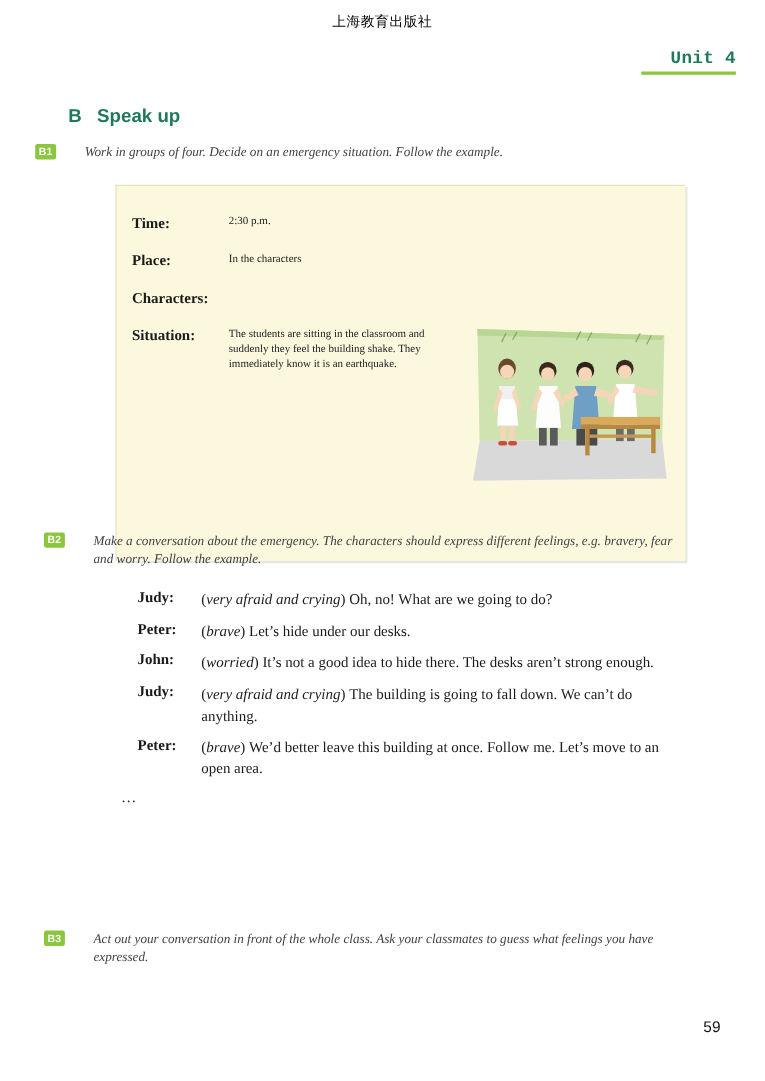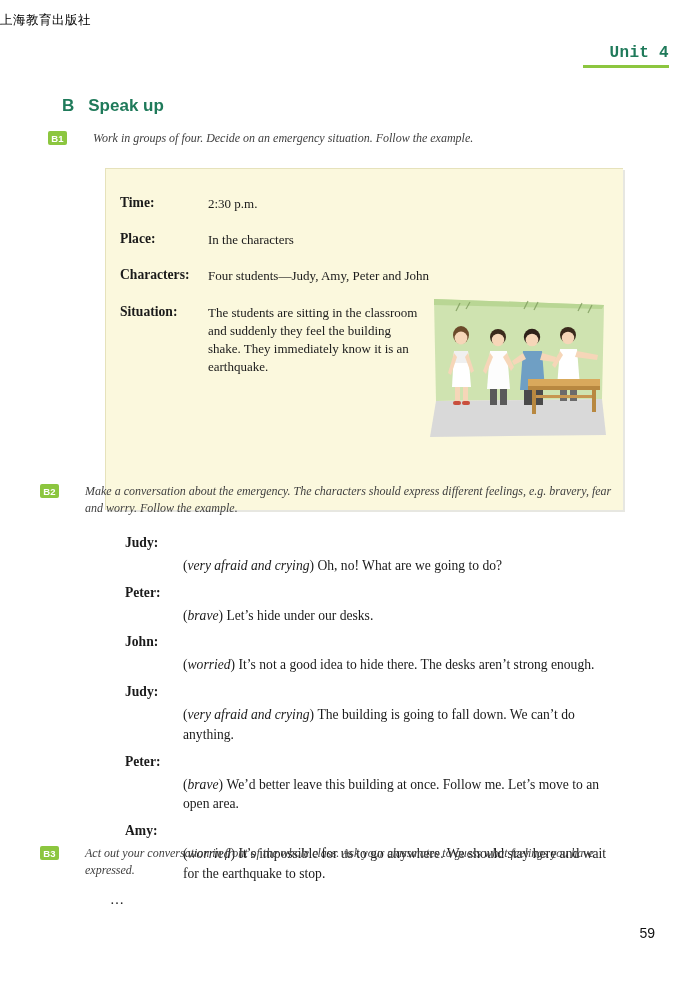--- a/index.html
+++ b/index.html
@@ -13,21 +13,21 @@
     position: relative;
     overflow: hidden;
   }
 
   
   .publisher {
     position: absolute;
     top: 12px;
     left: 0;
     width: 100%;
-    text-align: left;
+    text-align: center;
     font-family: "DejaVu Sans", sans-serif;
     font-size: 12.5px;
     color: #000;
     letter-spacing: 0.5px;
   }
 
   .unit-tag {
     position: absolute;
     top: 44px;
     right: 26px;
@@ -94,21 +94,21 @@
   }
   .task-text {
     font-family: "Liberation Serif", serif;
     font-style: italic;
     font-size: 12px;
     line-height: 1.42;
     color: #404040;
     margin-left: 18px;
   }
 
-  #task-b1 { top: 130px; left: 48px; width: 600px; }
+  #task-b1 { top: 130px; left: 32px; width: 600px; }
   #task-b2 { top: 483px; left: 40px; width: 590px; }
   #task-b3 { top: 845px; left: 40px; width: 580px; }
 
   
   .card {
     position: absolute;
     top: 168px;
     left: 105px;
     width: 518px;
     height: 342px;
@@ -127,21 +127,21 @@
     display: flex;
     margin-bottom: 18px;
   }
   .card-row .key {
     flex: 0 0 88px;
     font-size: 13.6px;
     font-weight: bold;
     font-family: "Liberation Serif", serif;
   }
   .card-row .val {
-    font-size: 13px;
+    font-size: 10px;
     font-family: "Liberation Serif", serif;
     line-height: 1.4;
   }
   .card-row.situation .val { width: 215px; }
 
   
   .illo {
     position: absolute;
     left: 322px;
     top: 126px;
@@ -165,21 +165,20 @@
     font-size: 13.6px;
     font-weight: bold;
     font-family: "Liberation Serif", serif;
     margin-left: 41px;
   }
   .utterance {
     font-size: 13.6px;
     font-family: "Liberation Serif", serif;
     line-height: 1.45;
     width: 478px;
-    margin-top: 21px;
   }
   .utterance i { font-style: italic; }
   .ellipsis {
     font-size: 14px;
     padding-left: 26px;
     letter-spacing: 2px;
   }
 
   
   .page-num {
@@ -217,21 +216,20 @@
     <div class="card-row">
       <span class="key">Time:</span>
       <span class="val">2:30 p.m.</span>
     </div>
     <div class="card-row">
       <span class="key">Place:</span>
       <span class="val">In the characters</span>
     </div>
     <div class="card-row">
       <span class="key">Characters:</span>
-      <span class="val">Four students—Judy, Amy, Peter and John</span>
     </div>
     <div class="card-row situation">
       <span class="key">Situation:</span>
       <span class="val">The students are sitting in the classroom and suddenly they feel the building shake. They immediately know it is an earthquake.</span>
     </div>
   </div>
 
   <svg class="illo" viewBox="0 0 182 148">
     <rect x="0" y="0" width="182" height="148" fill="#fbf8dd"></rect>
 
@@ -321,24 +319,20 @@
     <span class="utterance">(<i>worried</i>)&nbsp;<span>It’s not a good idea to hide there. The desks aren’t strong enough.</span></span>
   </div>
   <div class="line">
     <span class="speaker">Judy:</span>
     <span class="utterance">(<i>very afraid and crying</i>)&nbsp;<span>The building is going to fall down. We can’t do anything.</span></span>
   </div>
   <div class="line">
     <span class="speaker">Peter:</span>
     <span class="utterance">(<i>brave</i>)&nbsp;<span>We’d better leave this building at once. Follow me. Let’s move to an open area.</span></span>
   </div>
-  <div class="line">
-    <span class="speaker">Amy:</span>
-    <span class="utterance">(<i>worried</i>)&nbsp;<span>It’s impossible for us to go anywhere. We should stay here and wait for the earthquake to stop.</span></span>
-  </div>
   <div class="ellipsis">…</div>
 </div>
 
 <div class="task" id="task-b3">
   <span class="task-badge">B3</span>
   <span class="task-text">Act out your conversation in front of the whole class. Ask your classmates to guess what feelings you have expressed.</span>
 </div>
 
 <div class="page-num">59</div>
 

